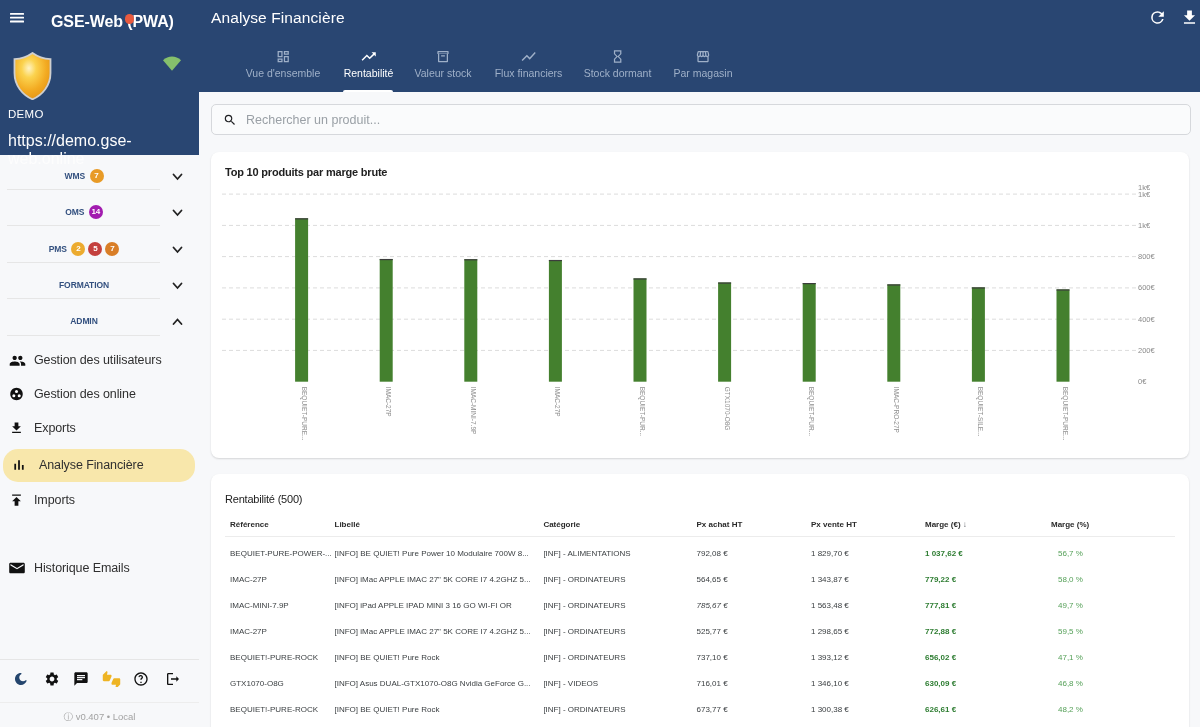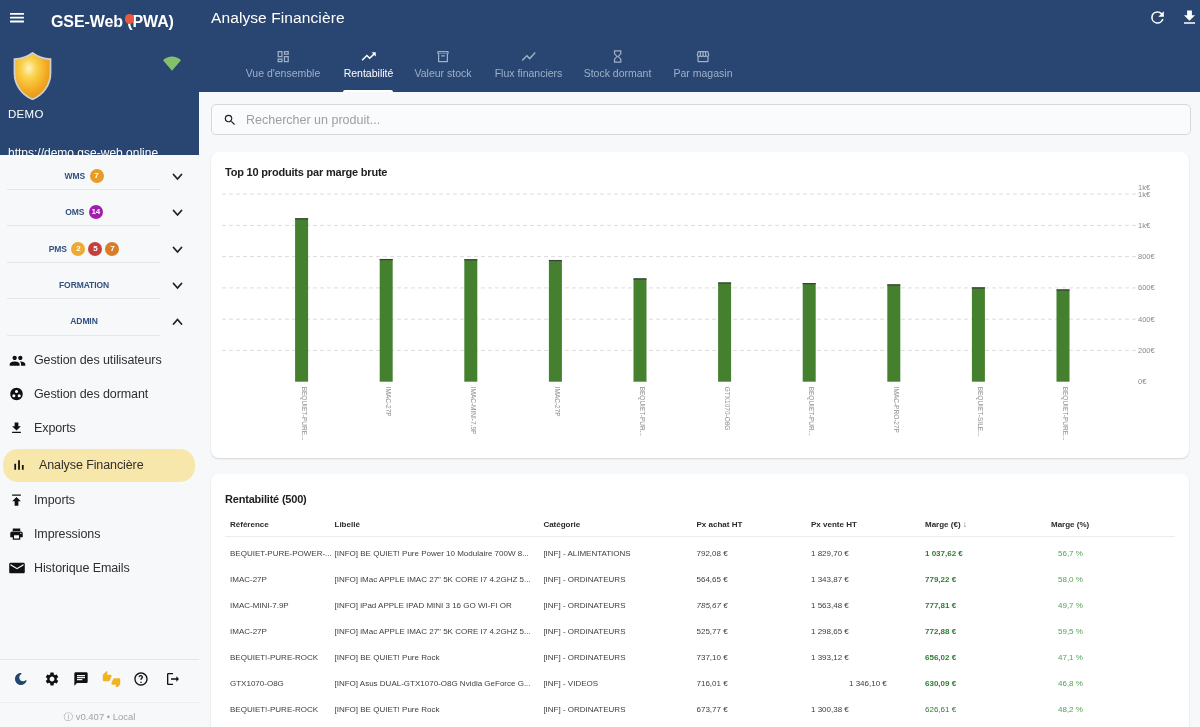--- a/index.html
+++ b/index.html
@@ -41,21 +41,21 @@
         <stop offset="100%" stop-color="#de8a10"></stop>
       </radialGradient>
     </defs>
     <path d="M19.5 1 C25.5 5.3 31.5 6.8 37.5 7.2 L37.5 21 C37.5 33.5 29.5 43 19.5 47.3 C9.5 43 1.5 33.5 1.5 21 L1.5 7.2 C7.5 6.8 13.5 5.3 19.5 1 Z" fill="url(#gold)" stroke="#cfcfcf" stroke-width="1.8"></path>
   </svg>
 
   <svg class="abs" style="left:163px;top:56px" width="18" height="15" viewBox="0 0 24 19">
     <path d="M12 19 L24 5 C17 -1.4 7 -1.4 0 5 Z" fill="#85c06c"></path>
   </svg>
   <div class="abs" style="left:8px;top:108px;color:#fff;font-size:11.5px;font-weight:500;letter-spacing:0.3px;">DEMO</div>
-  <div class="abs" style="left:8px;top:146px;color:#fdfdfd;font-size:12px;">https://demo.gse-web.online</div>
+  <div class="abs" style="left:8px;top:132px;color:#fdfdfd;font-size:16px;">https://demo.gse-web.online</div>
 </div>
 
 <div class="abs" style="left:211px;top:9px;color:#fff;font-size:15.5px;font-weight:500;letter-spacing:0.1px;">Analyse Financière</div>
 <svg class="abs" style="left:1148px;top:8px" width="19" height="19" viewBox="0 0 24 24">
     <path fill="#fff" d="M17.65 6.35A7.96 7.96 0 0 0 12 4a8 8 0 1 0 7.73 10h-2.08A6 6 0 1 1 12 6c1.66 0 3.14.69 4.22 1.78L13 11h7V4l-2.35 2.35z"></path>
   </svg>
 <svg class="abs" style="left:1180px;top:8px" width="19" height="19" viewBox="0 0 24 24">
     <path fill="#fff" d="M19 9h-4V3H9v6H5l7 7 7-7zM5 18v2h14v-2H5z"></path>
   </svg>
 
@@ -150,21 +150,21 @@
       <rect x="760.9" width="13" y="135.3575" height="94.3425" fill="#44802e"></rect>
       <rect x="760.9" width="13" y="135.3575" height="1.2" fill="#3c3c3c"></rect>
       <text transform="rotate(90 767.4 234.7)" x="767.4" y="234.7" fill="#8f8f8f" font-size="6.5" font-family="Liberation Sans, sans-serif">BEQUIET-SILE...</text>
       <rect x="845.5" width="13" y="137.40499999999997" height="92.295" fill="#44802e"></rect>
       <rect x="845.5" width="13" y="137.40499999999997" height="1.2" fill="#3c3c3c"></rect>
       <text transform="rotate(90 852 234.7)" x="852" y="234.7" fill="#8f8f8f" font-size="6.5" font-family="Liberation Sans, sans-serif">BEQUIET-PURE...</text>
     </svg>
 </div>
 
 <div class="card" style="left:211px;top:474px;width:978px;height:300px;overflow:hidden;">
-  <div class="abs" style="left:14px;top:19px;color:#212121;font-size:11px;letter-spacing:-0.2px;font-weight:bold;">Rentabilité (500)</div>
+  <div class="abs" style="left:14px;top:19px;color:#212121;font-size:11px;letter-spacing:-0.2px;font-weight:normal;">Rentabilité (500)</div>
   <div id="tbl" style="position:absolute;left:0;top:0;width:978px;height:300px;font-size:8px;color:#3c4043;">
       <div class="abs" style="left:19px;top:45.5px;font-weight:bold;color:#2a2a2a;white-space:nowrap;">Référence</div>
       <div class="abs" style="left:123.5px;top:45.5px;font-weight:bold;color:#2a2a2a;white-space:nowrap;">Libellé</div>
       <div class="abs" style="left:332.4px;top:45.5px;font-weight:bold;color:#2a2a2a;white-space:nowrap;">Catégorie</div>
       <div class="abs" style="left:485.5px;top:45.5px;font-weight:bold;color:#2a2a2a;white-space:nowrap;">Px achat HT</div>
       <div class="abs" style="left:600px;top:45.5px;font-weight:bold;color:#2a2a2a;white-space:nowrap;">Px vente HT</div>
       <div class="abs" style="left:714px;top:45.5px;font-weight:bold;color:#2a2a2a;white-space:nowrap;">Marge (€) <span style="font-weight:normal;color:#5f6368;">↓</span></div>
       <div class="abs" style="left:840px;top:45.5px;font-weight:bold;color:#2a2a2a;white-space:nowrap;">Marge (%)</div>
       <div class="abs" style="left:14px;top:62px;width:950px;height:1px;background:#ececec;"></div>
       <div class="abs" style="left:19px;top:74.6px;white-space:nowrap;">BEQUIET-PURE-POWER-...</div>
@@ -199,29 +199,29 @@
       <div class="abs" style="left:123.5px;top:179.0px;white-space:nowrap;">[INFO] BE QUIET! Pure Rock</div>
       <div class="abs" style="left:332.4px;top:179.0px;white-space:nowrap;">[INF] - ORDINATEURS</div>
       <div class="abs" style="left:485.5px;top:179.0px;white-space:nowrap;">737,10 €</div>
       <div class="abs" style="left:600px;top:179.0px;white-space:nowrap;">1 393,12 €</div>
       <div class="abs" style="left:714px;top:179.0px;white-space:nowrap;color:#2e7d32;font-weight:bold;">656,02 €</div>
       <div class="abs" style="left:847px;top:179.0px;white-space:nowrap;color:#55a058;">47,1 %</div>
       <div class="abs" style="left:19px;top:205.1px;white-space:nowrap;">GTX1070-O8G</div>
       <div class="abs" style="left:123.5px;top:205.1px;white-space:nowrap;">[INFO] Asus DUAL-GTX1070-O8G Nvidia GeForce G...</div>
       <div class="abs" style="left:332.4px;top:205.1px;white-space:nowrap;">[INF] - VIDEOS</div>
       <div class="abs" style="left:485.5px;top:205.1px;white-space:nowrap;">716,01 €</div>
-      <div class="abs" style="left:600px;top:205.1px;white-space:nowrap;margin-left:38px;">1 346,10 €</div>
+      <div class="abs" style="left:600px;top:205.1px;white-space:nowrap;">1 346,10 €</div>
       <div class="abs" style="left:714px;top:205.1px;white-space:nowrap;color:#2e7d32;font-weight:bold;">630,09 €</div>
       <div class="abs" style="left:847px;top:205.1px;white-space:nowrap;color:#55a058;">46,8 %</div>
       <div class="abs" style="left:19px;top:231.2px;white-space:nowrap;">BEQUIET!-PURE-ROCK</div>
       <div class="abs" style="left:123.5px;top:231.2px;white-space:nowrap;">[INFO] BE QUIET! Pure Rock</div>
       <div class="abs" style="left:332.4px;top:231.2px;white-space:nowrap;">[INF] - ORDINATEURS</div>
       <div class="abs" style="left:485.5px;top:231.2px;white-space:nowrap;">673,77 €</div>
       <div class="abs" style="left:600px;top:231.2px;white-space:nowrap;">1 300,38 €</div>
-      <div class="abs" style="left:714px;top:231.2px;white-space:nowrap;color:#2e7d32;font-weight:normal;text-align:right;">626,61 €</div>
+      <div class="abs" style="left:714px;top:231.2px;white-space:nowrap;color:#2e7d32;font-weight:bold;text-align:right;">626,61 €</div>
       <div class="abs" style="left:847px;top:231.2px;white-space:nowrap;color:#55a058;">48,2 %</div>
     </div>
 </div>
 
 <div id="sb" style="position:absolute;left:0;top:155px;width:199px;height:684px;">
   <div class="sechead" style="top:14px;">WMS&nbsp;&nbsp;<span class="badge" style="background:#e89b27;">7</span></div>
   <svg class="chev" style="top:18px;" viewBox="0 0 11 8">
       <path d="M1.5 1.5 L5.5 6 L9.5 1.5" stroke="#222" stroke-width="1.8" fill="none" stroke-linecap="round"></path>
     </svg>
   <div class="div" style="top:33.9px;"></div>
@@ -256,47 +256,41 @@
       </svg>
     <span class="txt">Gestion des utilisateurs</span>
   </div>
   <div class="item" style="top:224px;">
     <svg width="15" height="15" viewBox="0 0 24 24">
         <path fill="#111" d="M12 2C6.48 2 2 6.48 2 12s4.48 10 10 10 10-4.48 10-10S17.52 2 12 2z"></path>
         <circle cx="12" cy="8" r="2.4" fill="#fff"></circle>
         <circle cx="7.7" cy="14.8" r="2.4" fill="#fff"></circle>
         <circle cx="16.3" cy="14.8" r="2.4" fill="#fff"></circle>
       </svg>
-    <span class="txt">Gestion des dormant</span>
+    <span class="txt">Gestion des online</span>
   </div>
   <div class="item" style="top:258px;">
     <svg width="15" height="15" viewBox="0 0 24 24">
         <path fill="#111" d="M19 9h-4V3H9v6H5l7 7 7-7zM5 18v2h14v-2H5z"></path>
       </svg>
     <span class="txt">Exports</span>
   </div>
   <div class="abs" style="left:3px;top:294px;width:192px;height:33px;background:#f8e7ab;border-radius:15px;"></div>
   <div class="item" style="top:295px;">
     <svg style="left:12px;" width="14" height="14" viewBox="0 0 24 24">
         <path fill="#111" d="M4 10h3v10H4V10zm6.5-6h3v16h-3V4zm6.5 8h3v8h-3v-8z"></path>
       </svg>
     <span class="txt" style="left:39px;">Analyse Financière</span>
   </div>
   <div class="item" style="top:330px;">
     <svg width="15" height="15" viewBox="0 0 24 24">
         <path fill="#111" d="M5 3h14v2H5V3zm7 4l-7 7h4v7h6v-7h4l-7-7z"></path>
       </svg>
     <span class="txt">Imports</span>
   </div>
-  <div class="item" style="top:364px;">
-    <svg width="15" height="15" viewBox="0 0 24 24">
-        <path fill="#111" d="M19 8H5c-1.66 0-3 1.34-3 3v6h4v4h12v-4h4v-6c0-1.66-1.34-3-3-3zm-3 11H8v-5h8v5zm3-7c-.55 0-1-.45-1-1s.45-1 1-1 1 .45 1 1-.45 1-1 1zm-1-9H6v4h12V3z"></path>
-      </svg>
-    <span class="txt">Impressions</span>
-  </div>
   <div class="item" style="top:398px;">
     <svg width="16" height="13" viewBox="0 0 24 20">
         <path fill="#111" d="M22 2H2C.9 2 0 2.9 0 4v12c0 1.1.9 2 2 2h20c1.1 0 2-.9 2-2V4c0-1.1-.9-2-2-2zm0 4l-10 6L2 6V4l10 6 10-6v2z"></path>
       </svg>
     <span class="txt">Historique Emails</span>
   </div>
 
   <div class="abs" style="left:0;top:504px;width:199px;height:1px;background:#e6e6e6;"></div>
   <svg class="abs" style="left:13px;top:516px;" width="16" height="16" viewBox="0 0 24 24">
       <path fill="#24456d" d="M12.3 4.9c.4-.2.6-.7.5-1.1-.1-.4-.5-.7-.9-.7C6.8 3.1 3 7.1 3 12c0 5 4 9 9 9 3.8 0 7.1-2.4 8.4-5.9.2-.4 0-.9-.4-1.2-.4-.3-.9-.2-1.2.1-1 .9-2.3 1.4-3.7 1.4-3.1 0-5.7-2.5-5.7-5.7 0-2.1 1.2-4 2.9-4.8z"></path>

